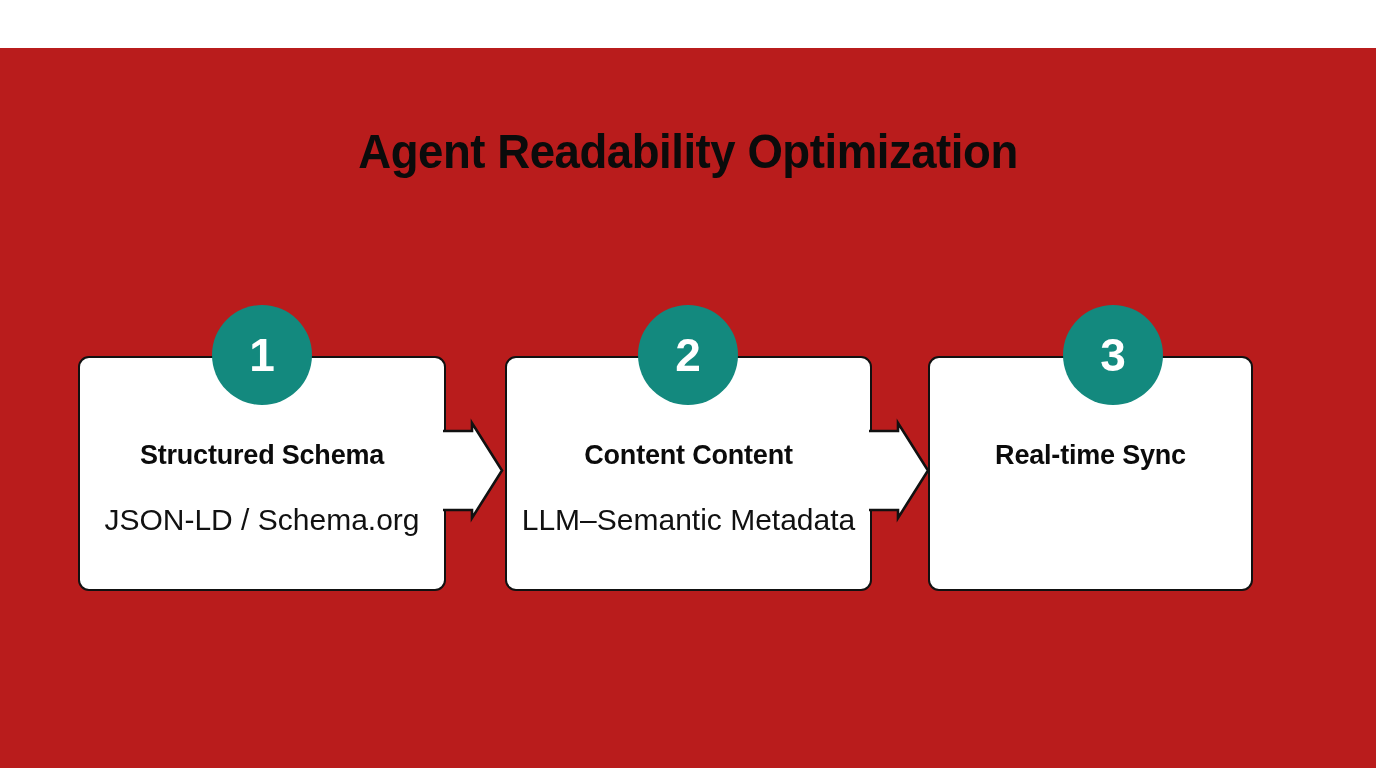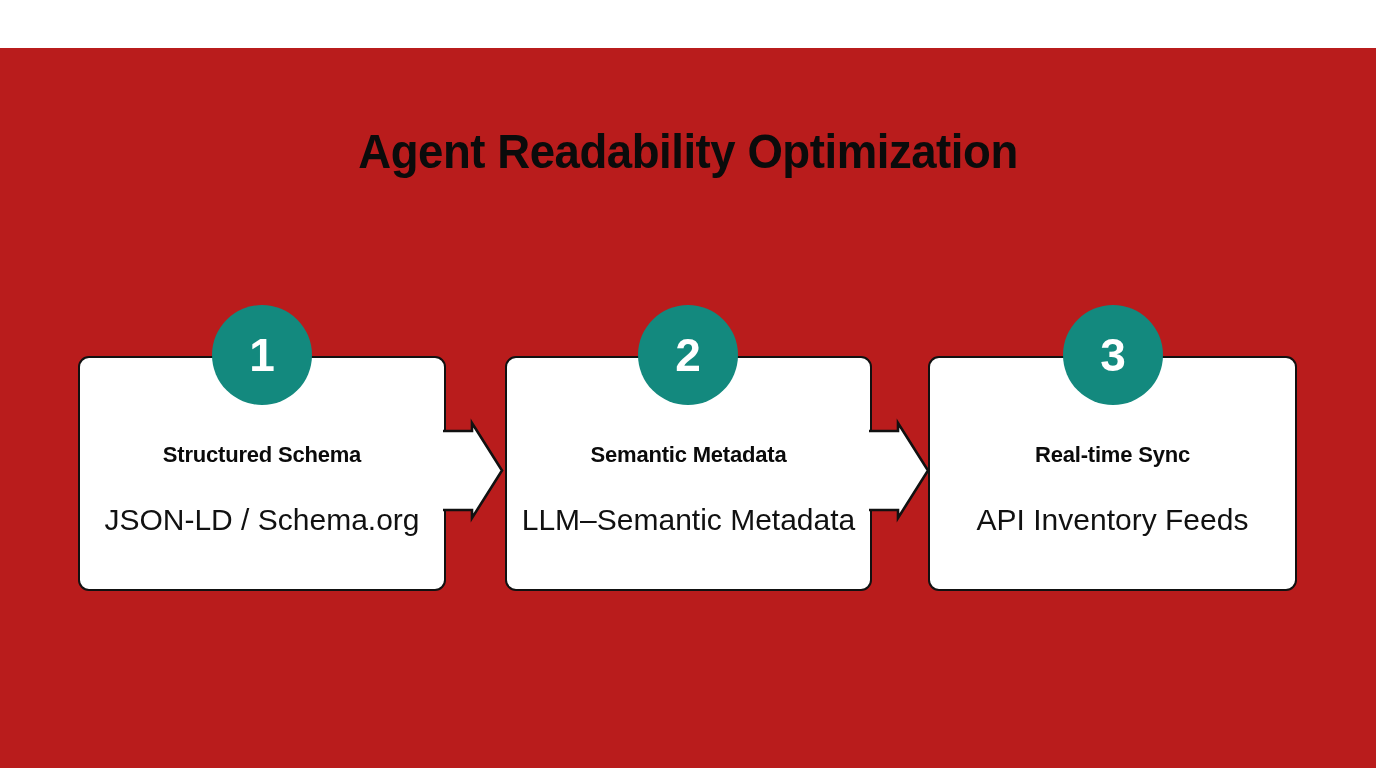--- a/index.html
+++ b/index.html
@@ -55,29 +55,29 @@
     position: absolute;
     top: 308px;
     height: 235px;
     box-sizing: border-box;
     background: #ffffff;
     border: 2px solid #111111;
     border-radius: 11px;
   }
   .step-card.c1 { left: 78px;  width: 368px; }
   .step-card.c2 { left: 505px; width: 367px; }
-  .step-card.c3 { left: 928px; width: 369px; }
+  .step-card.c3 { left: 928px; width: 325px; }
 
   .card-title {
     position: absolute;
     left: 0;
     top: 80px;
     width: 100%;
     text-align: center;
-    font-size: 22px;
+    font-size: 27px;
     font-weight: bold;
     color: #0b0b0b;
     line-height: 34px;
     letter-spacing: -0.2px;
     white-space: nowrap;
   }
 
   .card-sub {
     position: absolute;
     left: 0;
@@ -137,31 +137,30 @@
     </div>
     <div class="step-badge b1">1</div>
 
     <div class="connector a1">
       <svg width="64" height="105" viewBox="0 0 64 105">
         <path d="M 1 13 L 30 13 L 30 5 L 60 52.5 L 30 100 L 30 92 L 1 92" fill="#ffffff" stroke="#111111" stroke-width="2.6" stroke-linejoin="miter" stroke-linecap="butt"></path>
       </svg>
     </div>
 
     <div class="step-card c2">
-      <div class="card-title">Semantic Metadata</div>
+      <div class="card-title">Content Content</div>
       <div class="card-sub">LLM–Semantic Metadata</div>
     </div>
     <div class="step-badge b2">2</div>
 
     <div class="connector a2">
       <svg width="64" height="105" viewBox="0 0 64 105">
         <path d="M 1 13 L 30 13 L 30 5 L 60 52.5 L 30 100 L 30 92 L 1 92" fill="#ffffff" stroke="#111111" stroke-width="2.6" stroke-linejoin="miter" stroke-linecap="butt"></path>
       </svg>
     </div>
 
     <div class="step-card c3">
       <div class="card-title">Real-time Sync</div>
-      <div class="card-sub">API Inventory Feeds</div>
     </div>
     <div class="step-badge b3">3</div>
 
   </div>
 </div>
 
 </body></html>

